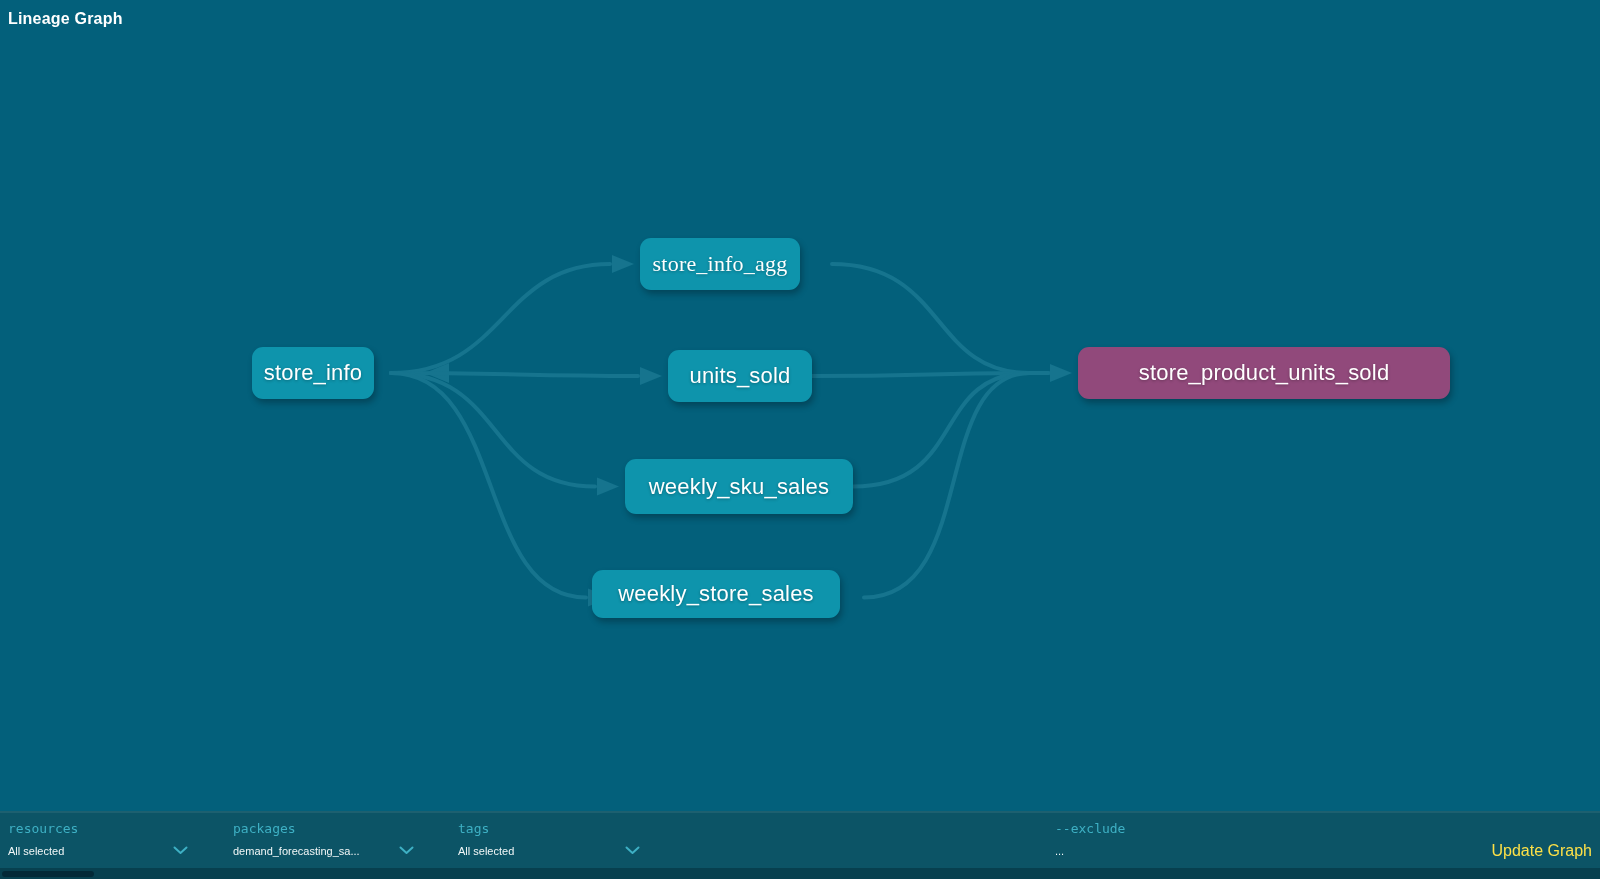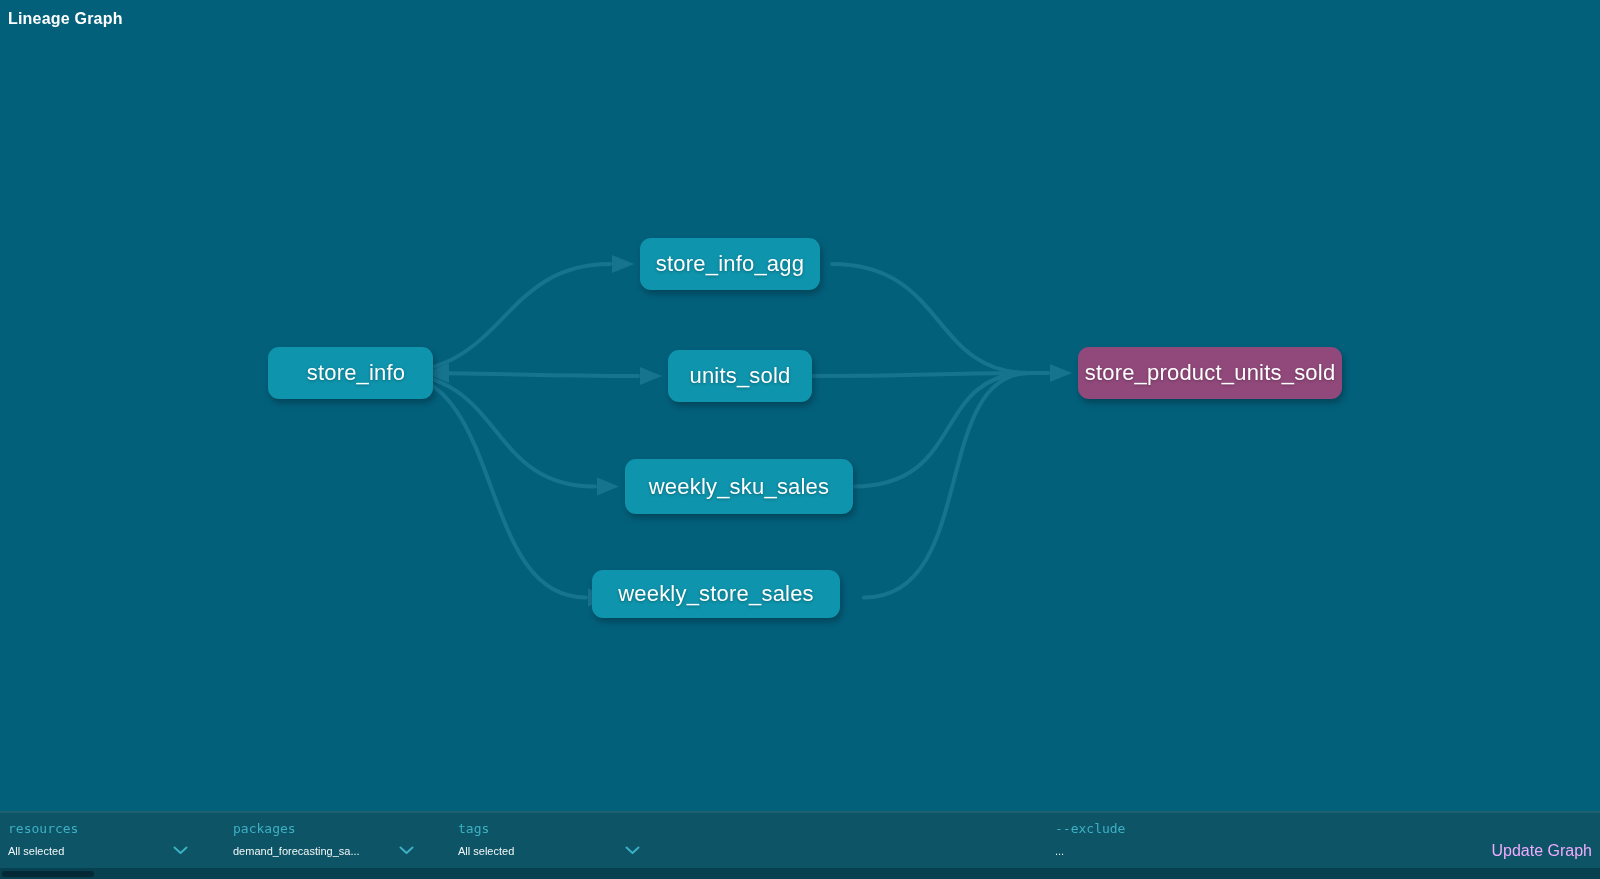--- a/index.html
+++ b/index.html
@@ -39,21 +39,21 @@
   }
   .filter-value-row{
     position:relative;margin-top:4px;display:flex;align-items:center;height:20px;
   }
   .filter-value{
     font-size:11px;color:var(--value-text,#F2F7F7);white-space:nowrap;line-height:20px;
   }
   .chevron{position:absolute;right:0;top:5px;width:15px;height:9px;display:block;}
   .update-btn{
     position:absolute;right:8px;top:29px;
-    font-size:16px;color:#f0abfc;cursor:pointer;white-space:nowrap;
+    font-size:16px;color:#fde047;cursor:pointer;white-space:nowrap;
   }
   .bottom-strip{
     position:absolute;left:0;top:868px;width:1600px;height:11px;
     background:var(--bottom-strip,#07404F);z-index:4;
   }
   .scroll-thumb{
     position:absolute;left:2px;bottom:2px;width:92px;height:6px;border-radius:3px;
     background:rgba(2,38,50,.85);
   }
 </style>
@@ -72,26 +72,26 @@
       <polygon points="619,486.5 597,477.5 597,495.5"></polygon>
       <path d="M 391 373 C 506 373, 476 597.5, 586 597.5"></path>
       <polygon points="610,597.5 588,588.5 588,606.5"></polygon>
       <path d="M 832 264 C 947 264, 930 373, 1030 373 L 1048 373"></path>
       <polygon points="1072,373 1050,364 1050,382"></polygon>
       <path d="M 812 376 C 927 376, 930 373, 1030 373 L 1048 373"></path>
       <path d="M 853 486.5 C 968 486.5, 930 373, 1030 373 L 1048 373"></path>
       <path d="M 864 597.5 C 979 597.5, 930 373, 1030 373 L 1048 373"></path>
     </svg>
   <div id="node-layer">
-      <div class="node" style="left: 268px; top: 347px; width: 154px; height: 52px; padding-left: 11px;">store_info</div>
-      <div class="node" style="left: 640px; top: 238px; width: 180px; height: 52px;">store_info_agg</div>
+      <div class="node" style="left: 252px; top: 347px; width: 122px; height: 52px;">store_info</div>
+      <div class="node" style="left: 640px; top: 238px; width: 160px; height: 52px; font-family: Liberation Serif, serif;">store_info_agg</div>
       <div class="node" style="left: 668px; top: 350px; width: 144px; height: 52px;">units_sold</div>
       <div class="node" style="left: 625px; top: 459px; width: 228px; height: 55px;">weekly_sku_sales</div>
       <div class="node" style="left: 592px; top: 570px; width: 248px; height: 48px;">weekly_store_sales</div>
-      <div class="node exposure" style="left: 1078px; top: 347px; width: 264px; height: 52px;">store_product_units_sold</div>
+      <div class="node exposure" style="left: 1078px; top: 347px; width: 372px; height: 52px;">store_product_units_sold</div>
     </div>
 </div>
 
 <div class="toolbar">
   <div id="filter-cols">
       <div class="filter-col" style="left: 8px; width: 180px;">
         <span class="filter-label">resources</span>
         <div class="filter-value-row">
           <span class="filter-value">All selected</span>
           <svg class="chevron" viewBox="0 0 15 9">

